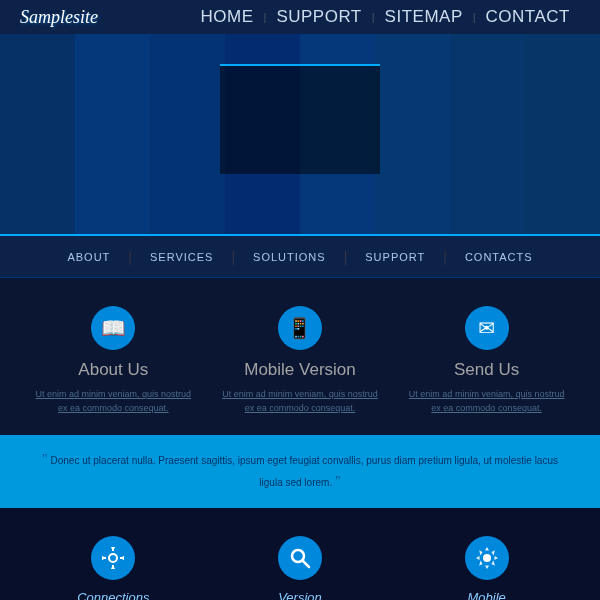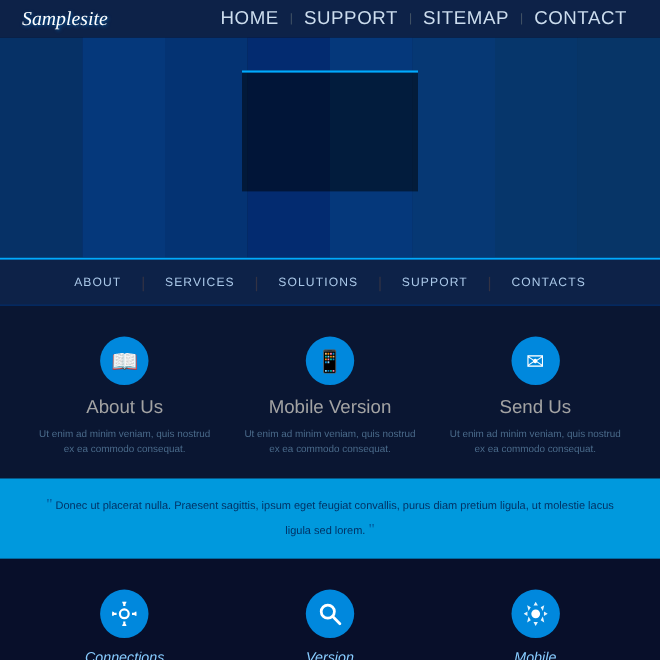--- a/index.html
+++ b/index.html
@@ -131,20 +131,21 @@
     .feature-title {
       color: #a3a3a3;
       font-size: 17px;
       margin-bottom: 8px;
       font-weight: normal;
     }
     .feature-desc {
       color: #4a6a8a;
       font-size: 9px;
       line-height: 1.5;
+      text-decoration: underline;
     }
 
     
     .quote-bar {
       background: #0099dd;
       padding: 14px 40px;
       text-align: center;
     }
     .quote-bar p {
       color: #003366;

